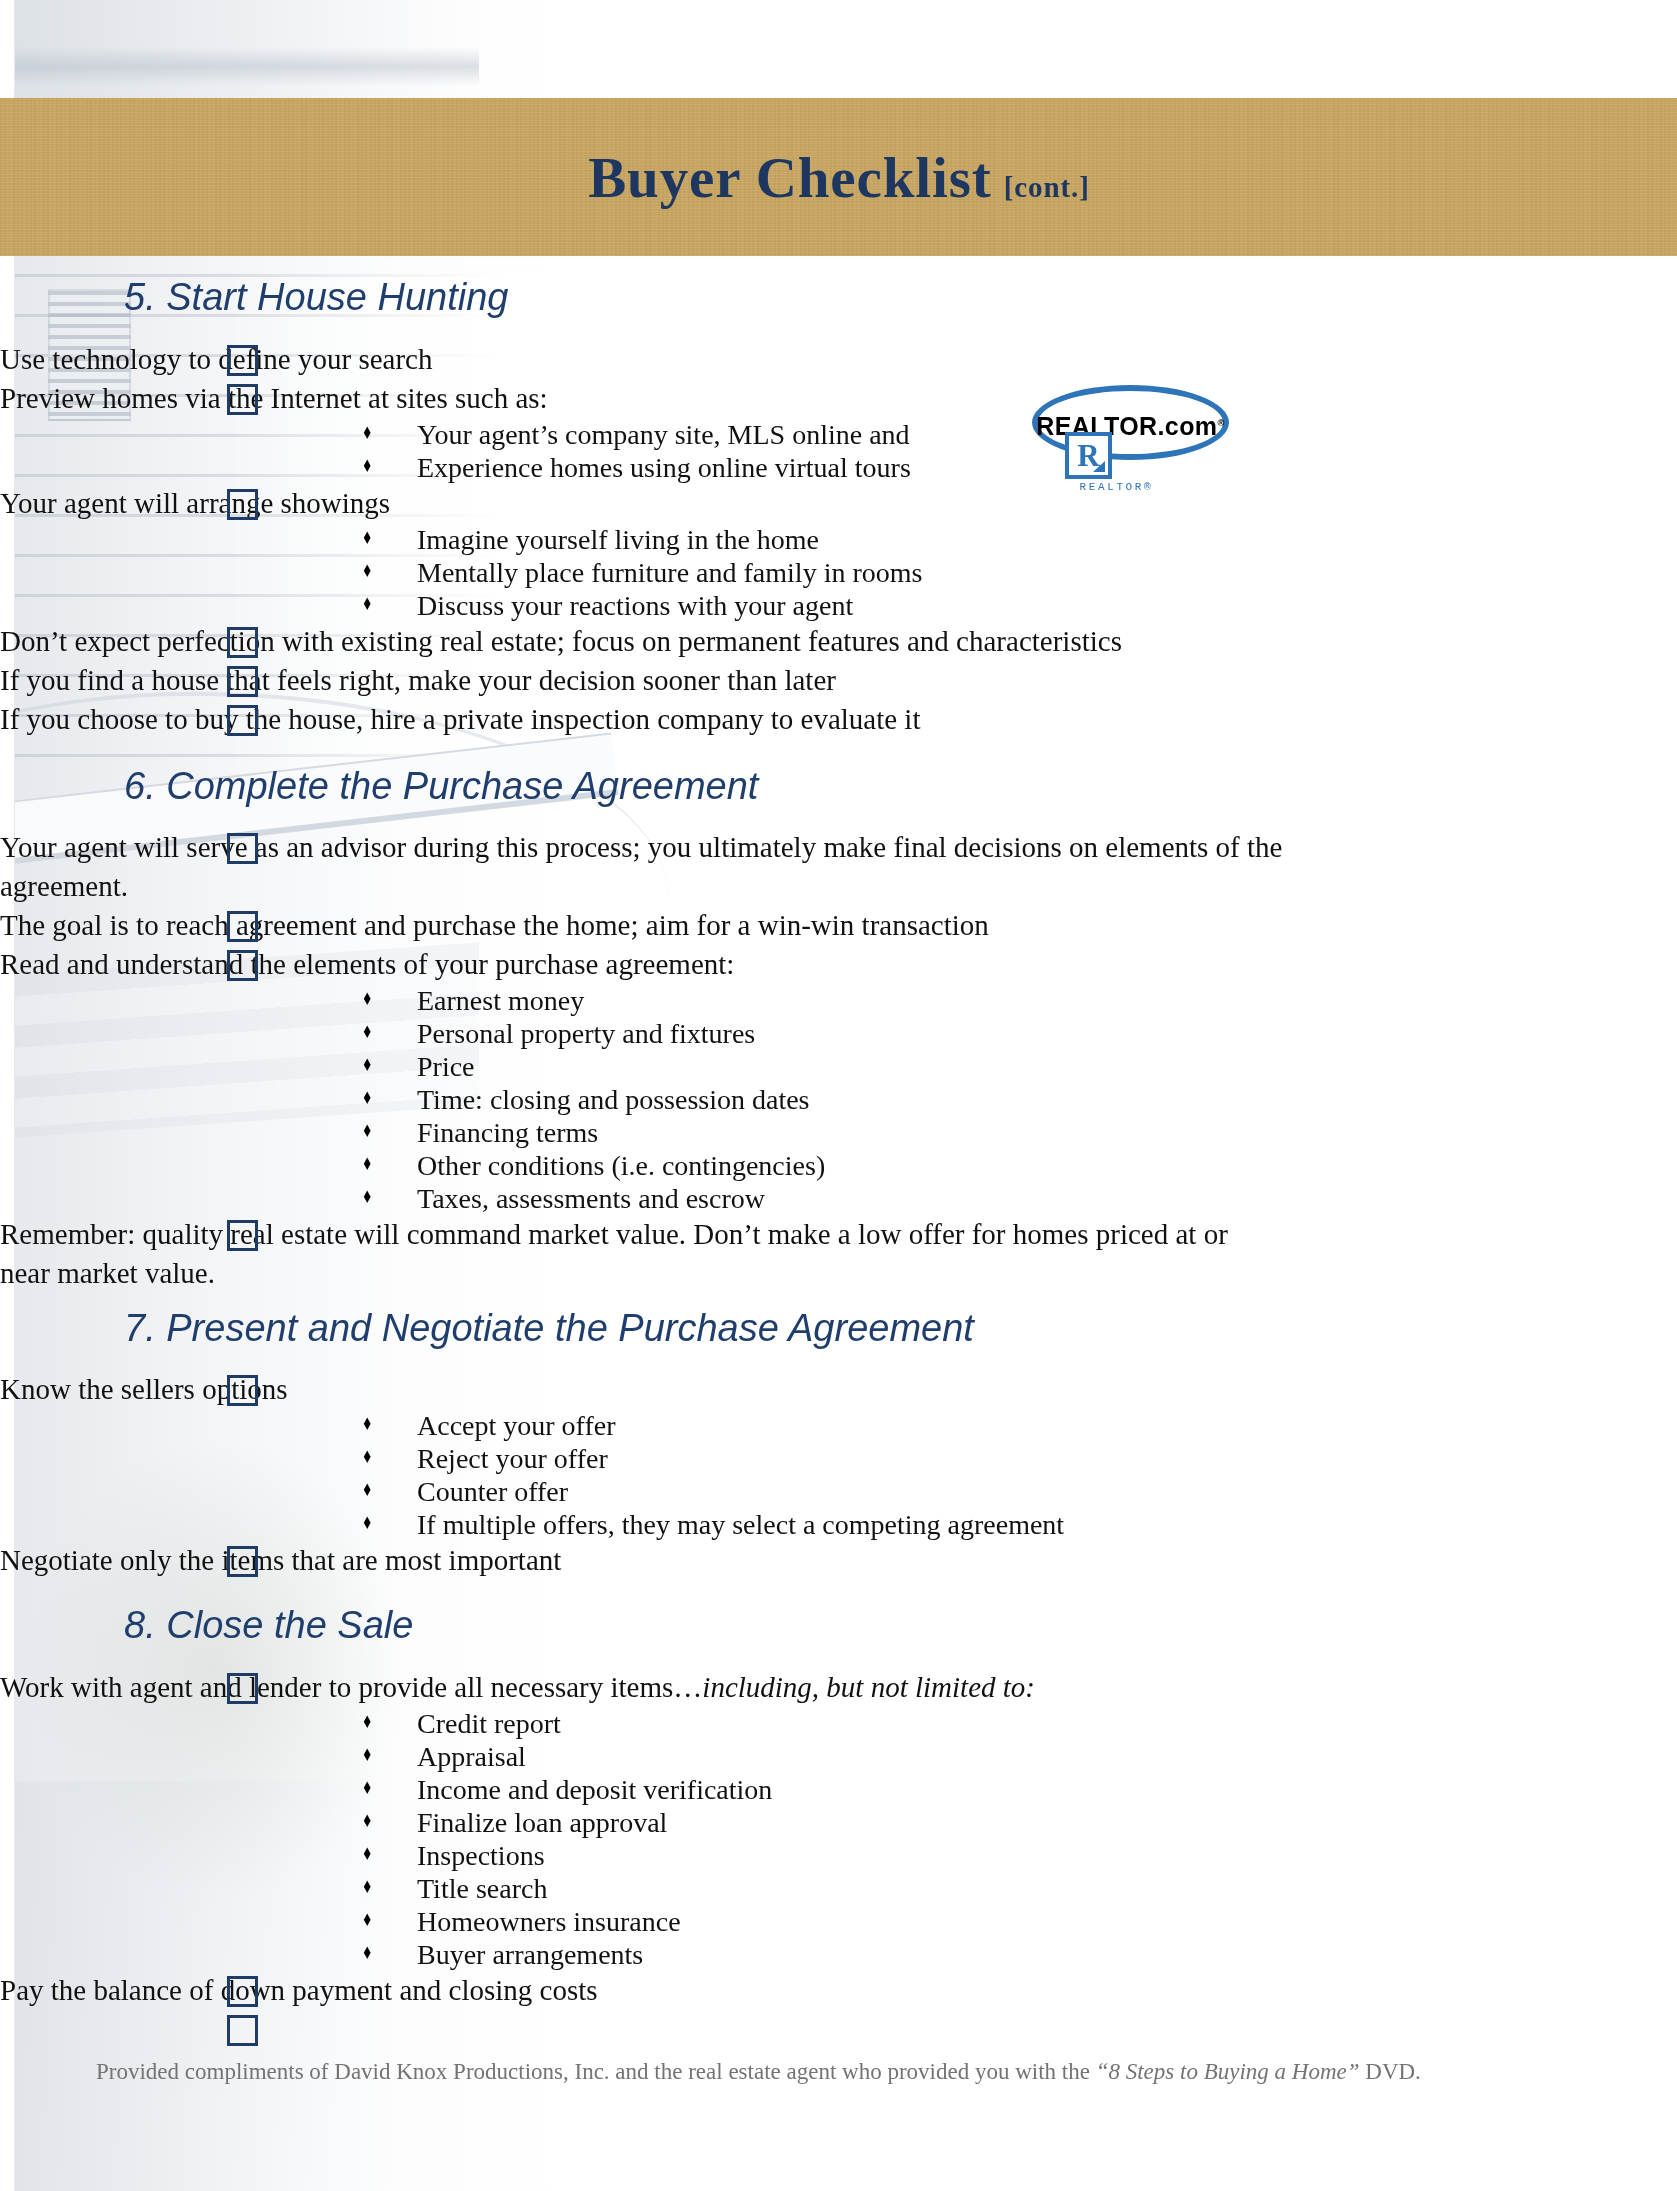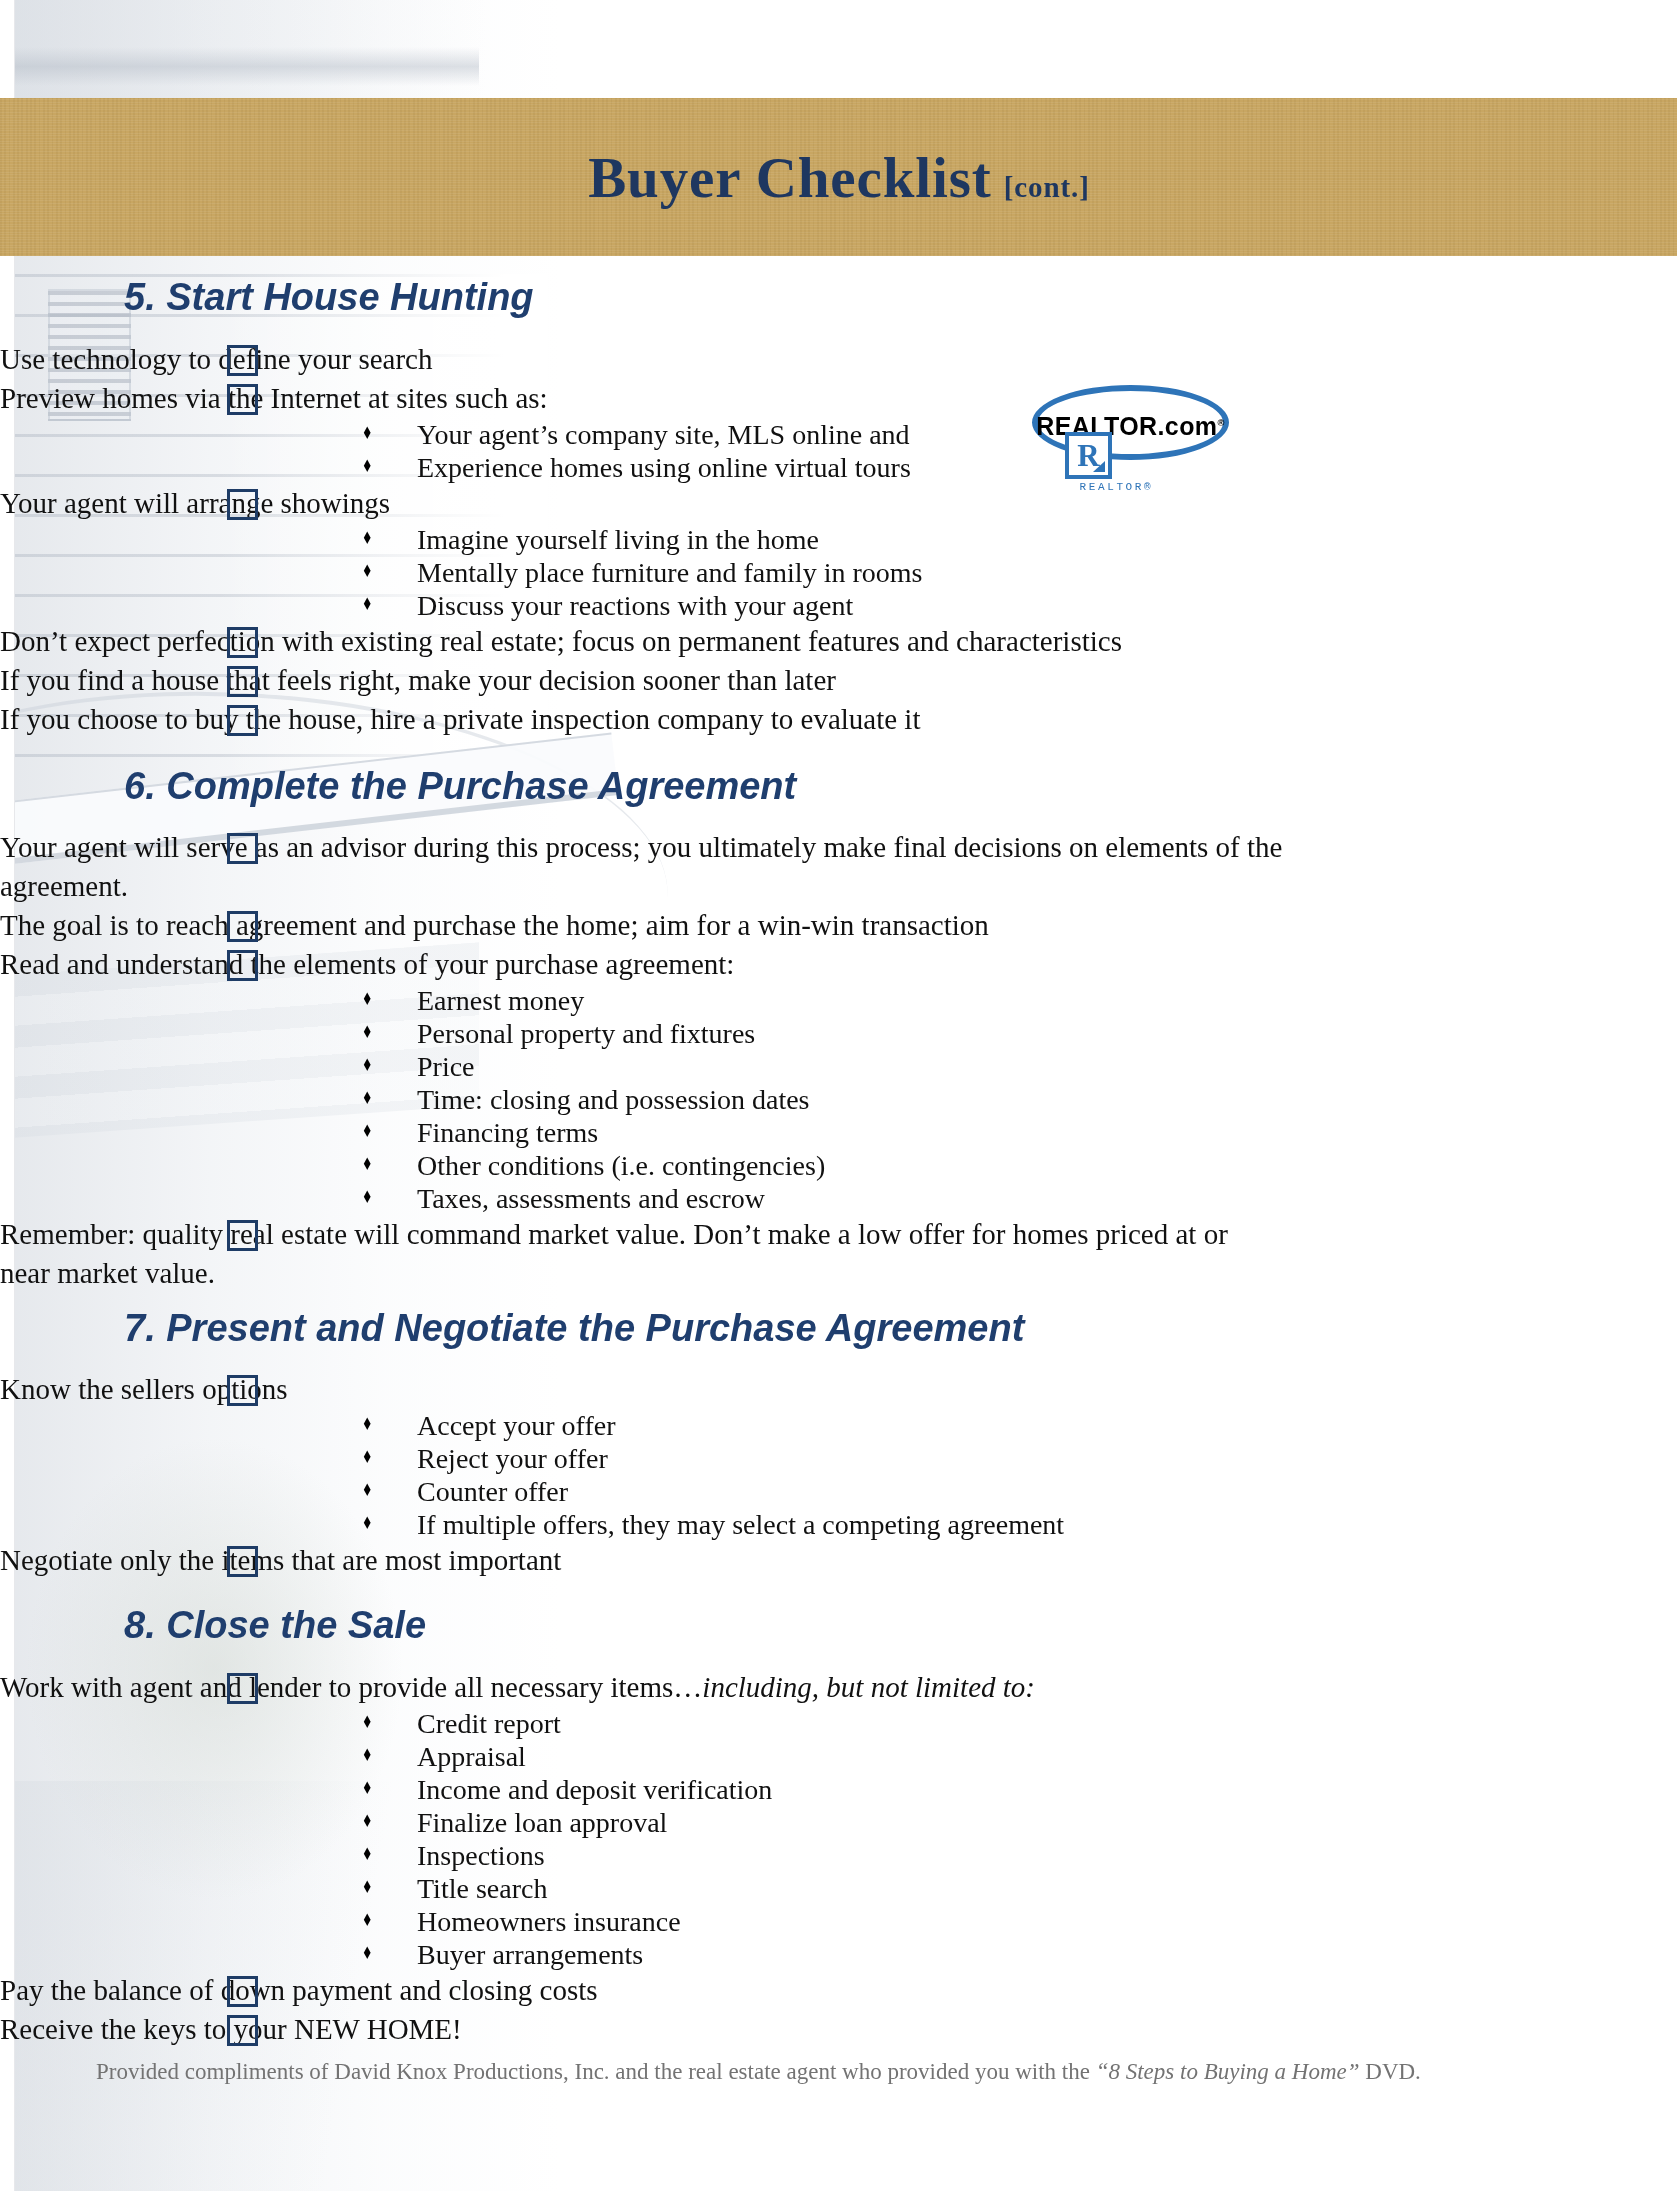--- a/index.html
+++ b/index.html
@@ -37,21 +37,21 @@
   
   .banner{position:absolute;left:0;top:98px;width:100%;height:158px;z-index:1;background-color:#C8A662;
           background-image:repeating-linear-gradient(0deg,rgba(255,255,255,.07) 0 0.9px,rgba(0,0,0,0) 0.9px 2.6px),
                            repeating-linear-gradient(90deg,rgba(90,60,10,.06) 0 1.7px,rgba(0,0,0,0) 1.7px 4.3px);}
   .banner-title{position:absolute;width:100%;top:50%;transform:translateY(-50%);text-align:center;
           font-family:"Liberation Serif",serif;font-weight:bold;font-size:57px;color:#1E3760;letter-spacing:0.9px;}
   .banner-title .cont{font-size:29px;margin-left:12px;font-weight:bold;}
 
   
   .content{position:absolute;left:0;top:276px;width:100%;z-index:2;}
-  .sec-title{margin:0 0 20.5px 124px;font-family:"Liberation Sans",sans-serif;font-weight:bold;font-style:italic;
+  .sec-title{margin:0 0 20.5px 124px;font-family:"Liberation Sans",sans-serif;font-weight:normal;font-style:italic;
              font-size:38px;line-height:43px;color:#1F3E6E;}
   .sec6 .sec-title{margin-top:26px;}
   .sec7 .sec-title{margin-top:13.7px;}
   .sec8 .sec-title{margin-top:24px;}
 
   .row{position:relative;}
   .check{min-height:39px;}
   .check .txt{display:block;font-size:29px;line-height:39px;max-width:1335px;}
   .check .txt.w1{max-width:1199px;}
   .check .txt.w2{max-width:1370px;}
@@ -280,21 +280,20 @@
       <div class="row sub">
           <span class="diamond">♦</span>
           <span class="txt">Buyer arrangements</span>
         </div>
       <div class="row check">
           <span class="cb"></span>
           <span class="txt">Pay the balance of down payment and closing costs</span>
         </div>
       <div class="row check">
           <span class="cb"></span>
-          <span class="txt">Receive the keys to your NEW HOME!</span>
         </div>
     </section>
 
     <div class="footer">
       <span>Provided compliments of David Knox Productions, Inc. and the real estate agent who provided you with the </span><span class="it">“8 Steps to Buying a Home”</span><span> DVD.</span>
     </div>
 
   </div>
 </div>
 

